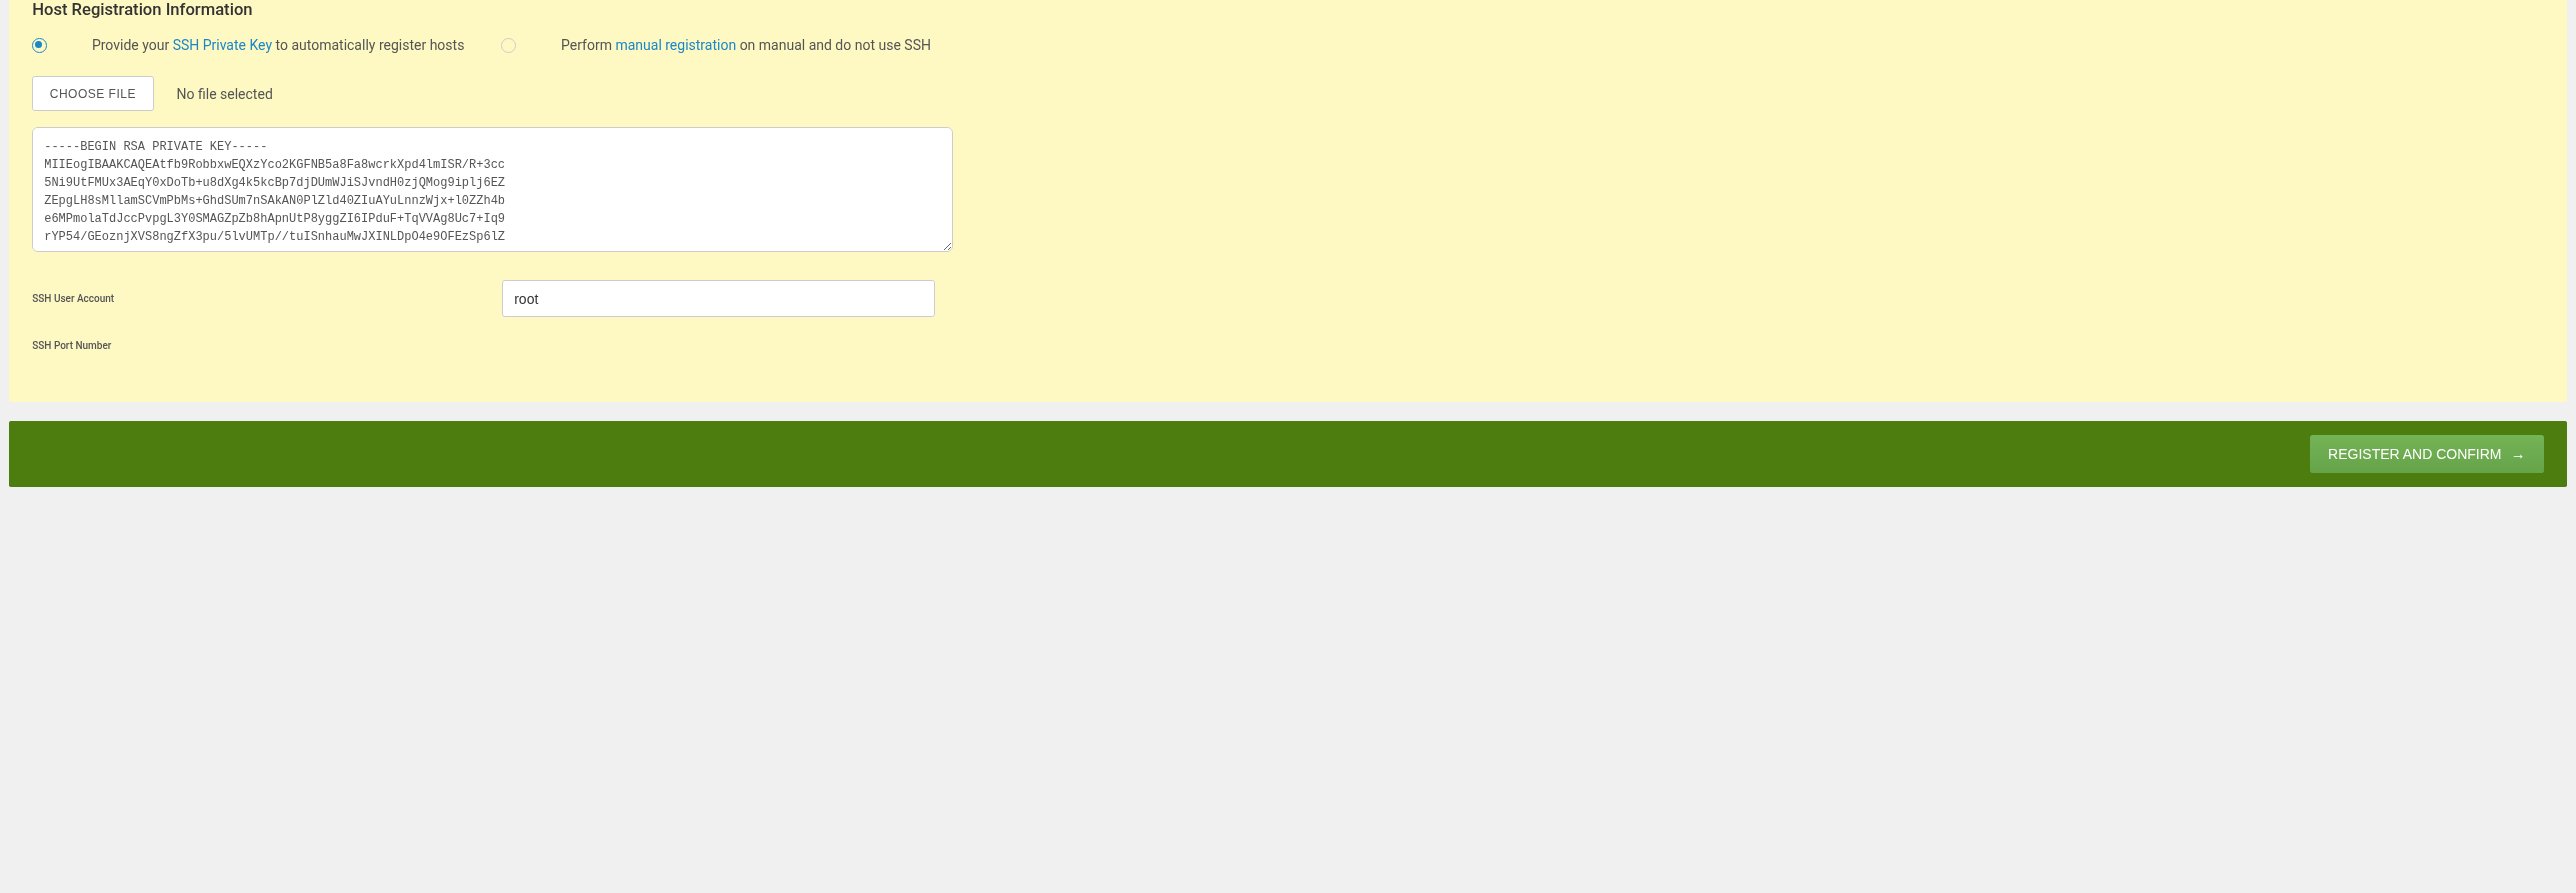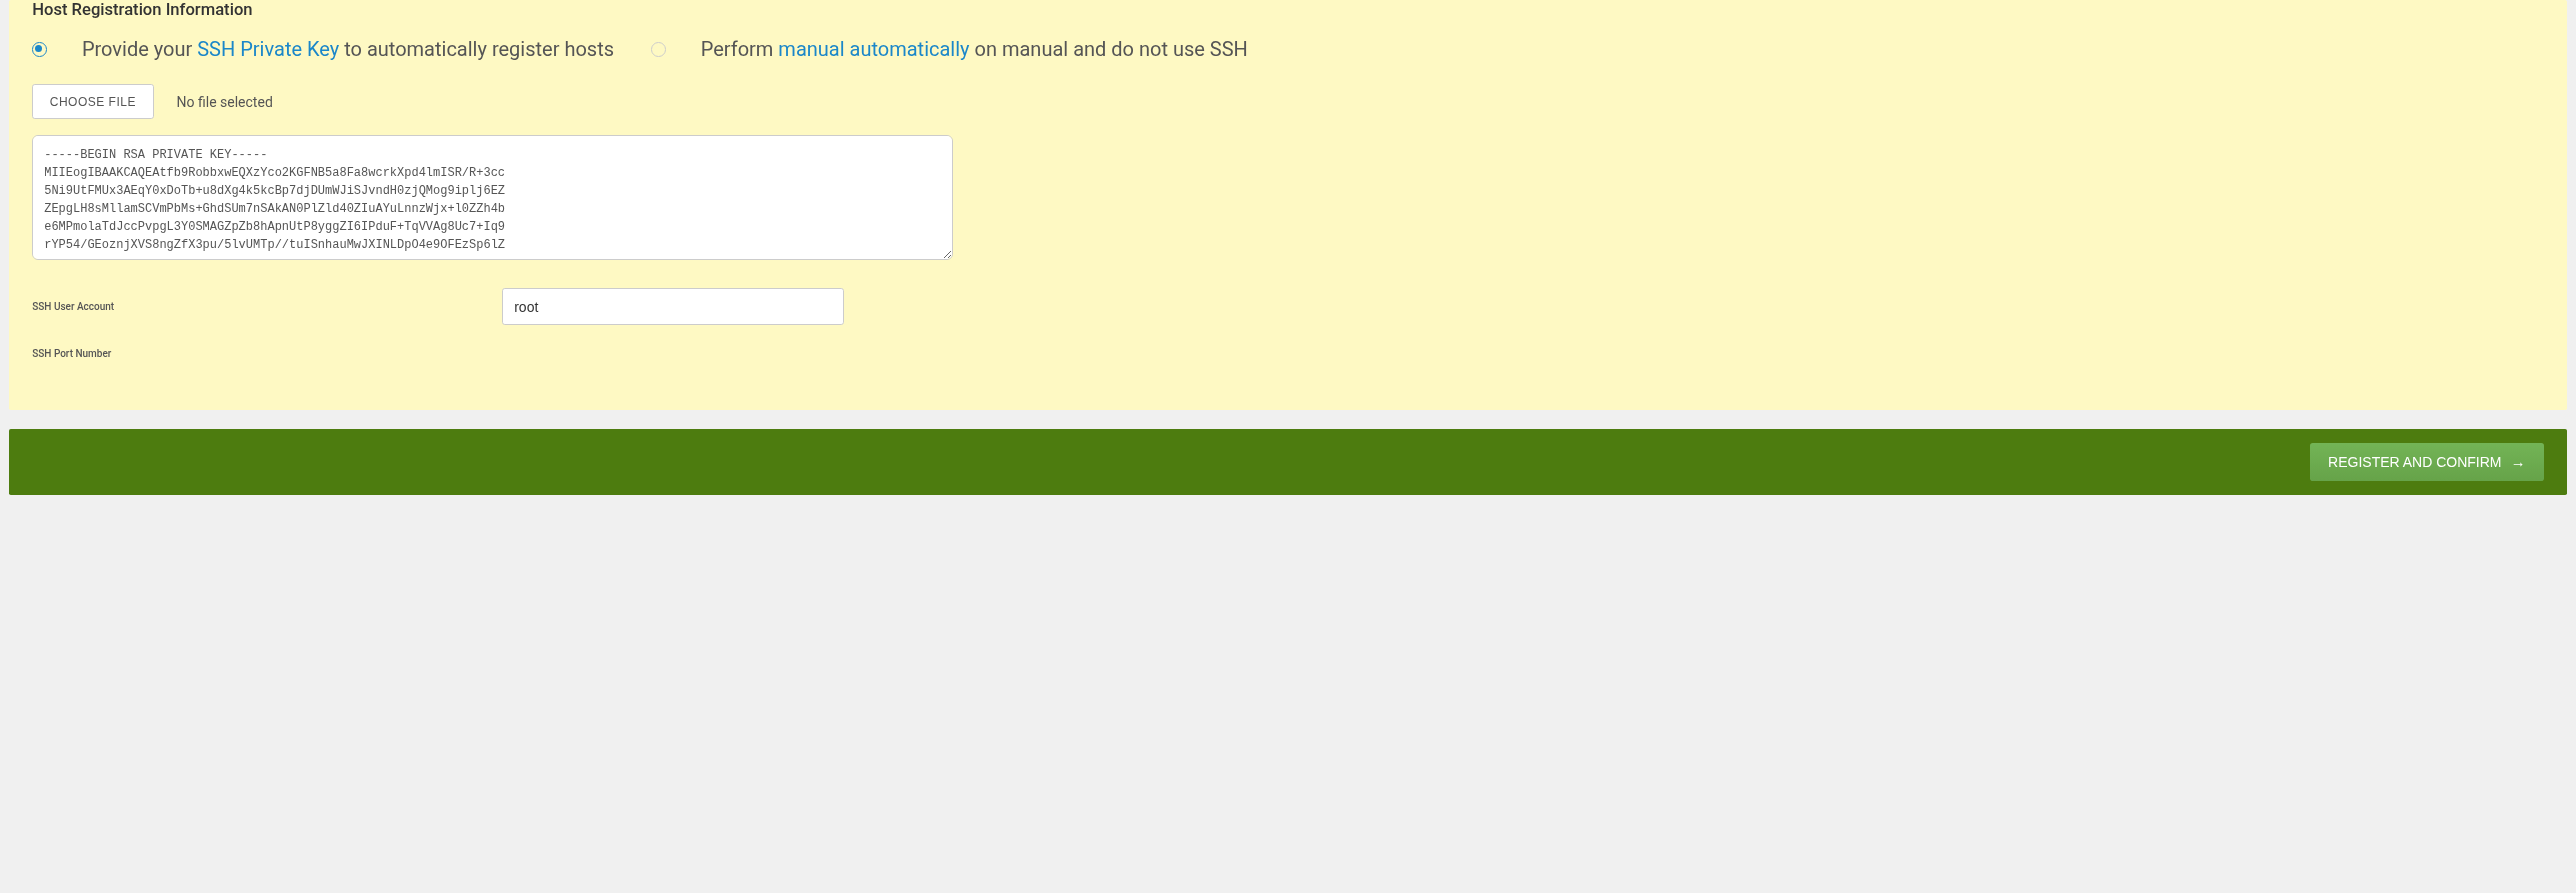--- a/index.html
+++ b/index.html
@@ -29,22 +29,22 @@
       padding: 0 0 18.4px 0;
     }
     .radio-row {
       display: flex;
       gap: 37px;
       margin-bottom: 23px;
     }
     .radio-option {
       display: flex;
       align-items: center;
-      gap: 35px;
-      font-size: 20px;
+      gap: 45px;
+      font-size: 14px;
       color: #555;
     }
     .radio-option label {
       cursor: pointer;
     }
     .radio-custom {
       width: 14.7px;
       height: 14.7px;
       border-radius: 50%;
       border: 1.8px solid #ccc;
@@ -112,21 +112,21 @@
       align-items: center;
       margin-bottom: 23px;
     }
     .form-label {
       width: 470px;
       font-size: 10px;
       color: #555;
       font-weight: 500;
     }
     .form-input {
-      width: 342px;
+      width: 433px;
       height: 37px;
       border: 0.9px solid #ccc;
       border-radius: 2.8px;
       padding: 0 11px;
       font-size: 14px;
       color: #333;
     }
     .footer-bar {
       background: #4d7c0f;
       margin: 18.4px 9.2px 0 9.2px;
@@ -162,21 +162,21 @@
     <div class="radio-row">
       <div class="radio-option">
         <span class="radio-custom checked"></span>
         <label>
           <span>Provide your </span><a class="link">SSH Private Key</a><span> to automatically register hosts</span>
         </label>
       </div>
       <div class="radio-option">
         <span class="radio-custom"></span>
         <label>
-          <span>Perform </span><a class="link">manual automatically</a><span> on manual and do not use SSH</span>
+          <span>Perform </span><a class="link">manual registration</a><span> on manual and do not use SSH</span>
         </label>
       </div>
     </div>
 
     <div class="file-row">
       <button class="choose-file-btn">CHOOSE FILE</button>
       <span class="file-status">No file selected</span>
     </div>
 
     <textarea class="ssh-textarea" style="">-----BEGIN RSA PRIVATE KEY-----

